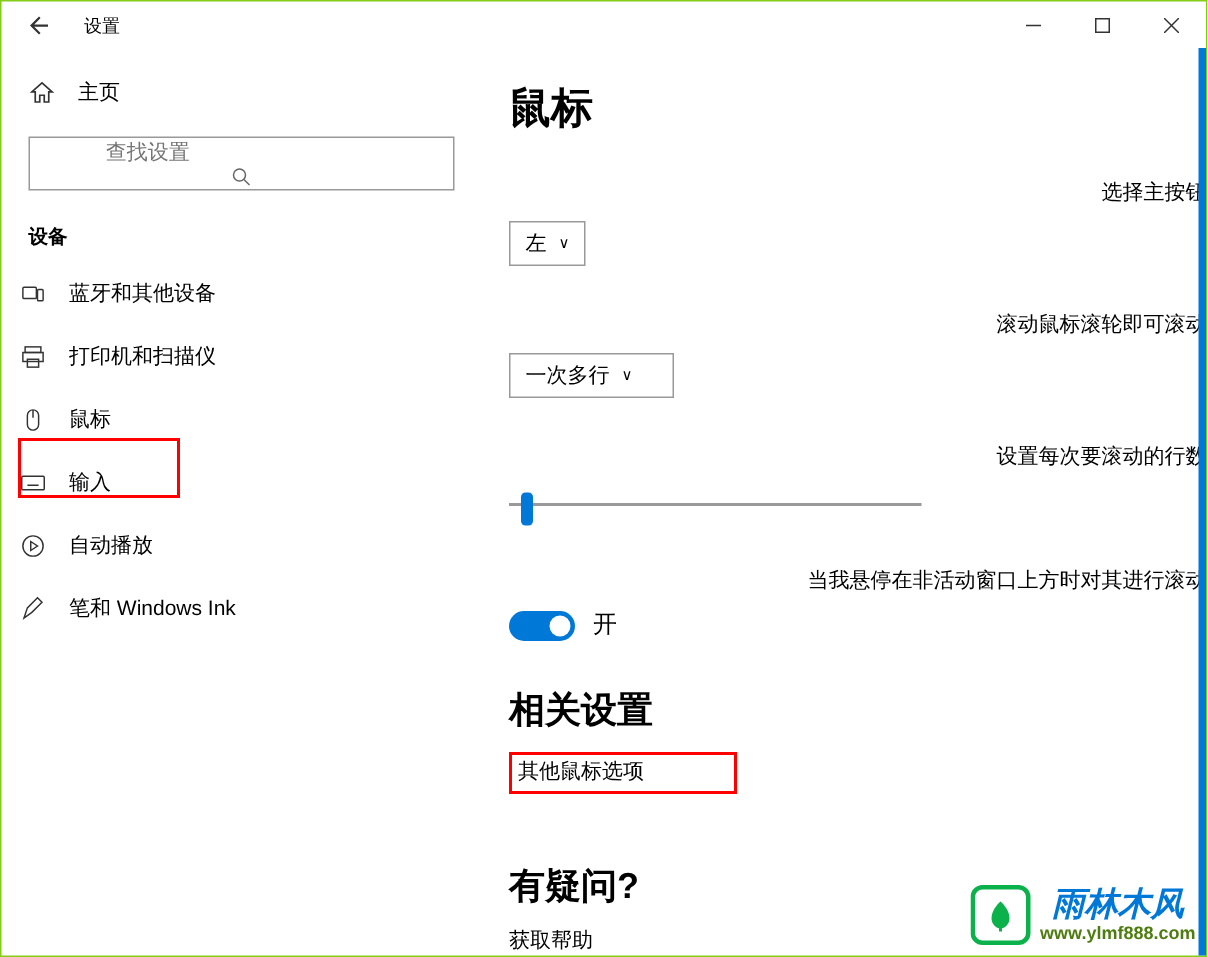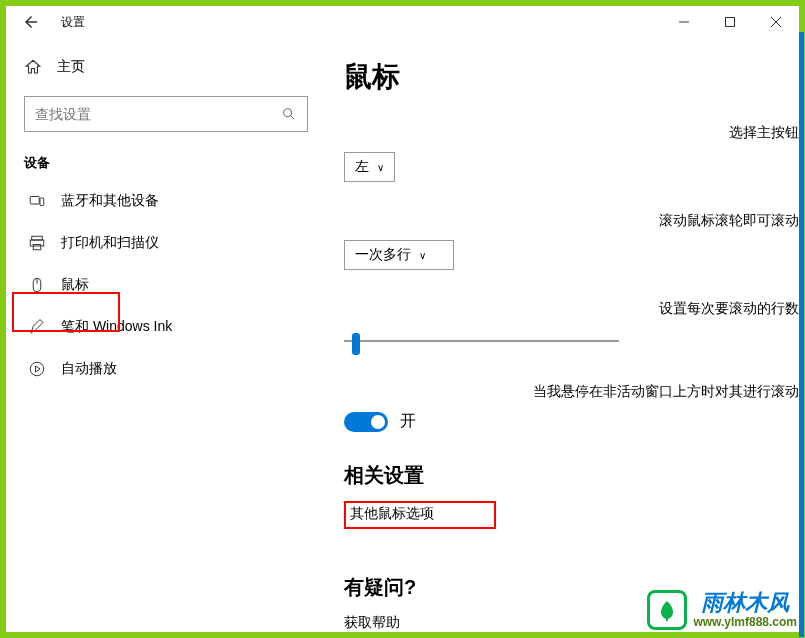--- a/index.html
+++ b/index.html
@@ -1,46 +1,46 @@
 <!DOCTYPE html>
 <html><head>
   <meta charset="utf-8">
   <style>
     * { margin: 0; padding: 0; box-sizing: border-box; font-family: "Microsoft YaHei", "Segoe UI", sans-serif; }
     body { width: 805px; height: 638px; background: #fff; overflow: hidden; position: relative; }
-    .window { width: 100%; height: 100%; border: 6px solid #84cc16; display: flex; flex-direction: column; }
+    .window { width: 100%; height: 100%; border: 1px solid #84cc16; display: flex; flex-direction: column; }
     .titlebar { height: 32px; display: flex; align-items: center; padding-left: 5px; }
     .back-btn { width: 40px; height: 32px; display: flex; align-items: center; justify-content: center; font-size: 16px; }
     .title { font-size: 12px; margin-left: 10px; }
     .window-controls { margin-left: auto; display: flex; }
     .win-ctrl { width: 46px; height: 32px; display: flex; align-items: center; justify-content: center; font-size: 12px; }
     .body { flex: 1; display: flex; overflow: hidden; }
     .sidebar { width: 320px; padding: 10px 0 0 0; }
     .home-row { display: flex; align-items: center; padding: 10px 18px; gap: 15px; font-size: 14px; text-align: right; }
     .home-row svg { width: 18px; height: 18px; }
-    .search-box { margin: 10px 18px; height: 36px; border: 1px solid #999; display: flex; align-items: center; padding: 0 10px; }
+    .search-box { margin: 10px 18px; height: 36px; border: 1px solid #999; display: flex; align-items: center; padding: 0 10px; flex-direction: column; }
     .search-box input { border: none; outline: none; flex: 1; font-size: 14px; background: transparent; }
     .search-box svg { width: 16px; height: 16px; }
     .category-header { padding: 12px 18px 8px; font-size: 13px; font-weight: 600; }
-    .nav-item { display: flex; align-items: center; padding: 12px 22px; gap: 15px; font-size: 14px; position: relative; }
+    .nav-item { display: flex; align-items: center; padding: 12px 12px; gap: 15px; font-size: 14px; position: relative; }
     .nav-item svg { width: 18px; height: 18px; flex-shrink: 0; }
     .highlight-mouse { position: absolute; left: 12px; top: 292px; width: 108px; height: 40px; border: 2px solid #f00; pointer-events: none; }
     .content { flex: 1; padding: 20px 0 0 18px; overflow-y: auto; position: relative; }
     .page-title { font-size: 28px; font-weight: 600; margin-bottom: 28px; }
     .setting-label { font-size: 14px; margin-bottom: 10px; text-align: right; }
     .select-box { border: 1px solid #999; padding: 5px 10px; display: inline-flex; align-items: center; gap: 8px; font-size: 14px; margin-bottom: 30px; }
     .select-box.wide { min-width: 110px; }
     .chevron { font-size: 10px; }
     .slider-container { position: relative; width: 275px; height: 30px; margin-bottom: 25px; }
     .slider-track { position: absolute; top: 12px; left: 0; right: 0; height: 2px; background: #999; }
     .slider-thumb { position: absolute; top: 5px; left: 8px; width: 8px; height: 22px; background: #0078d7; border-radius: 3px; }
     .toggle-row { display: flex; align-items: center; gap: 12px; margin-bottom: 30px; }
     .toggle { width: 44px; height: 20px; background: #0078d7; border-radius: 10px; position: relative; }
     .toggle-knob { position: absolute; right: 3px; top: 3px; width: 14px; height: 14px; background: #fff; border-radius: 50%; }
-    .section-header { font-size: 20px; font-weight: 600; margin-bottom: 12px; }
+    .section-header { font-size: 24px; font-weight: 600; margin-bottom: 12px; }
     .link { color: #000000; font-size: 14px; display: inline-block; margin-bottom: 20px; }
     .highlight-link { border: 2px solid #f00; padding: 2px 60px 4px 4px; }
     .scrollbar-right { position: absolute; right: 1px; top: 32px; bottom: 1px; width: 5px; background: #0078d7; }
     .watermark { position: absolute; right: 8px; bottom: 8px; display: flex; align-items: center; gap: 6px; }
     .wm-icon { width: 40px; height: 40px; border: 3px solid #0bb14b; border-radius: 8px; display: flex; align-items: center; justify-content: center; background: #fff; }
     .wm-text { display: flex; flex-direction: column; line-height: 1.1; }
     .wm-cn { font-size: 22px; font-weight: bold; color: #0078d7; font-style: italic; text-align: center; }
     .wm-url { font-size: 12px; font-weight: bold; color: #4d7c0f; }
   </style>
 </head>
@@ -108,30 +108,41 @@
       </div>
       <div class="nav-item">
         <svg viewBox="0 0 24 24">
             <rect x="7" y="3" width="10" height="18" rx="5" fill="none" stroke="#333" stroke-width="1.3"></rect>
             <line x1="12" y1="3" x2="12" y2="10" stroke="#333" stroke-width="1.3"></line>
           </svg>
         <span>鼠标</span>
       </div>
       <div class="nav-item">
         <svg viewBox="0 0 24 24">
-            <path d="M4 20 L7 11 L16 2 L20 6 L11 15 Z" fill="none" stroke="#333" stroke-width="1.3"></path>
+            <rect x="2" y="6" width="20" height="12" rx="1" fill="none" stroke="#333" stroke-width="1.3"></rect>
+            <line x1="6" y1="10" x2="6" y2="10" stroke="#333" stroke-width="2"></line>
+            <line x1="10" y1="10" x2="10" y2="10" stroke="#333" stroke-width="2"></line>
+            <line x1="14" y1="10" x2="14" y2="10" stroke="#333" stroke-width="2"></line>
+            <line x1="18" y1="10" x2="18" y2="10" stroke="#333" stroke-width="2"></line>
+            <line x1="7" y1="14" x2="17" y2="14" stroke="#333" stroke-width="1.3"></line>
           </svg>
-        <span>笔和 Windows Ink</span>
+        <span>输入</span>
       </div>
       <div class="nav-item">
         <svg viewBox="0 0 24 24">
             <circle cx="12" cy="12" r="9" fill="none" stroke="#333" stroke-width="1.3"></circle>
             <path d="M10 8 L16 12 L10 16 Z" fill="none" stroke="#333" stroke-width="1.3"></path>
           </svg>
         <span>自动播放</span>
+      </div>
+      <div class="nav-item">
+        <svg viewBox="0 0 24 24">
+            <path d="M4 20 L7 11 L16 2 L20 6 L11 15 Z" fill="none" stroke="#333" stroke-width="1.3"></path>
+          </svg>
+        <span>笔和 Windows Ink</span>
       </div>
 
       <div class="highlight-mouse"></div>
     </div>
 
     <div class="content">
       <div class="page-title">鼠标</div>
 
       <div class="setting-label">选择主按钮</div>
       <div class="select-box">

